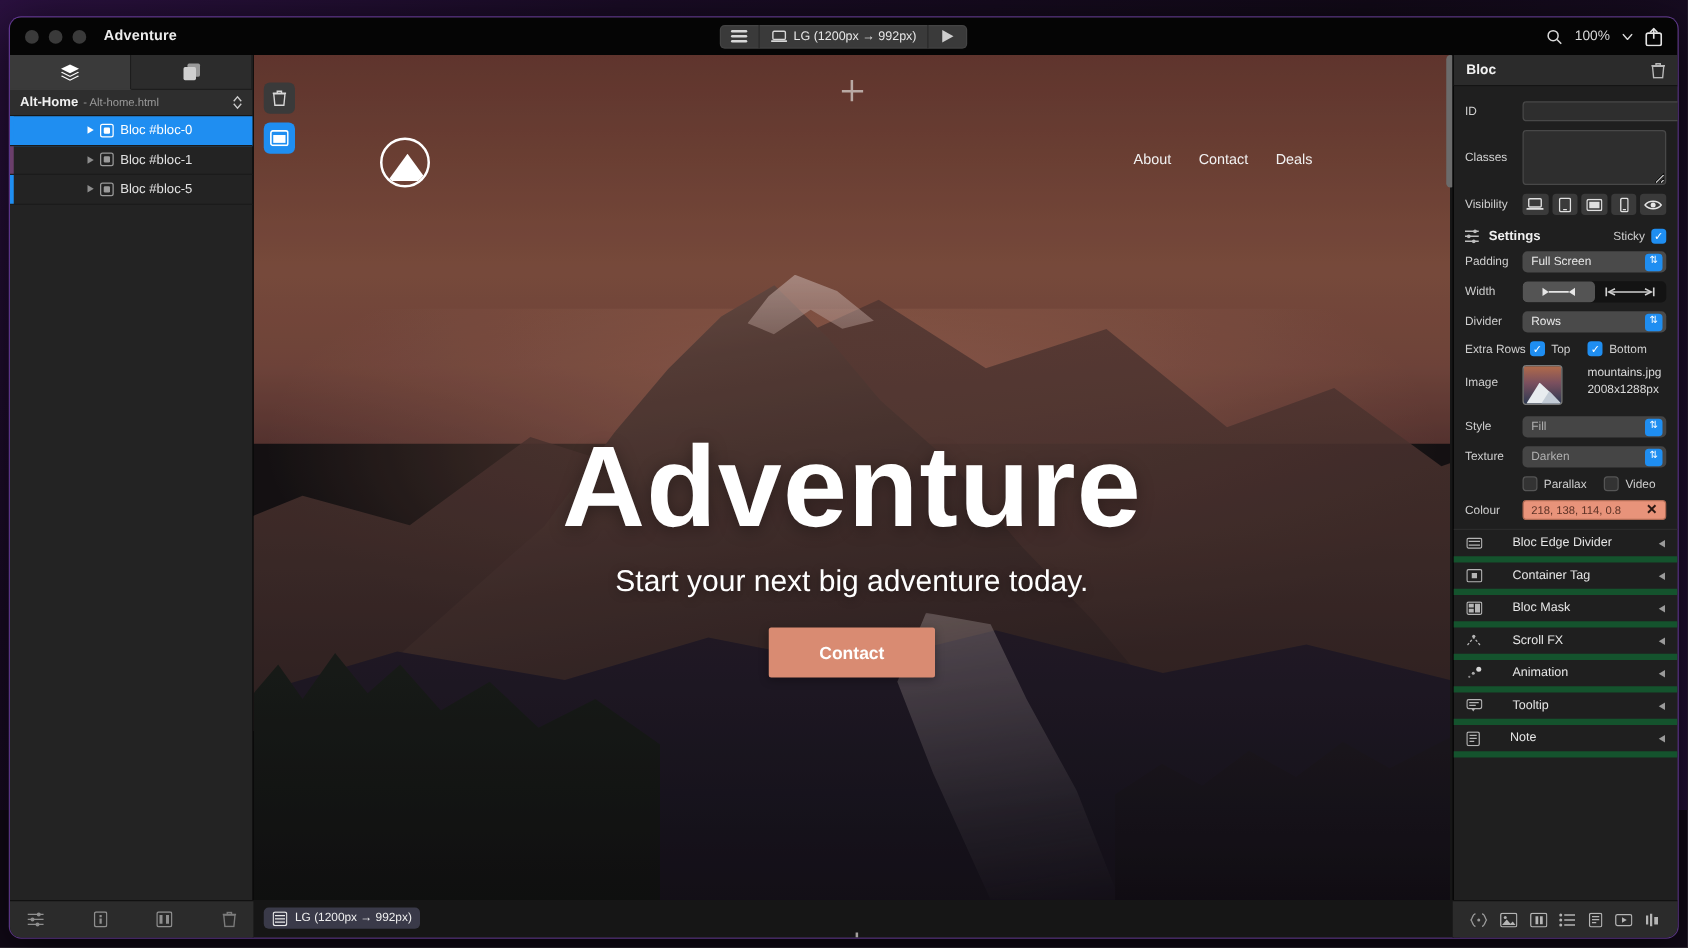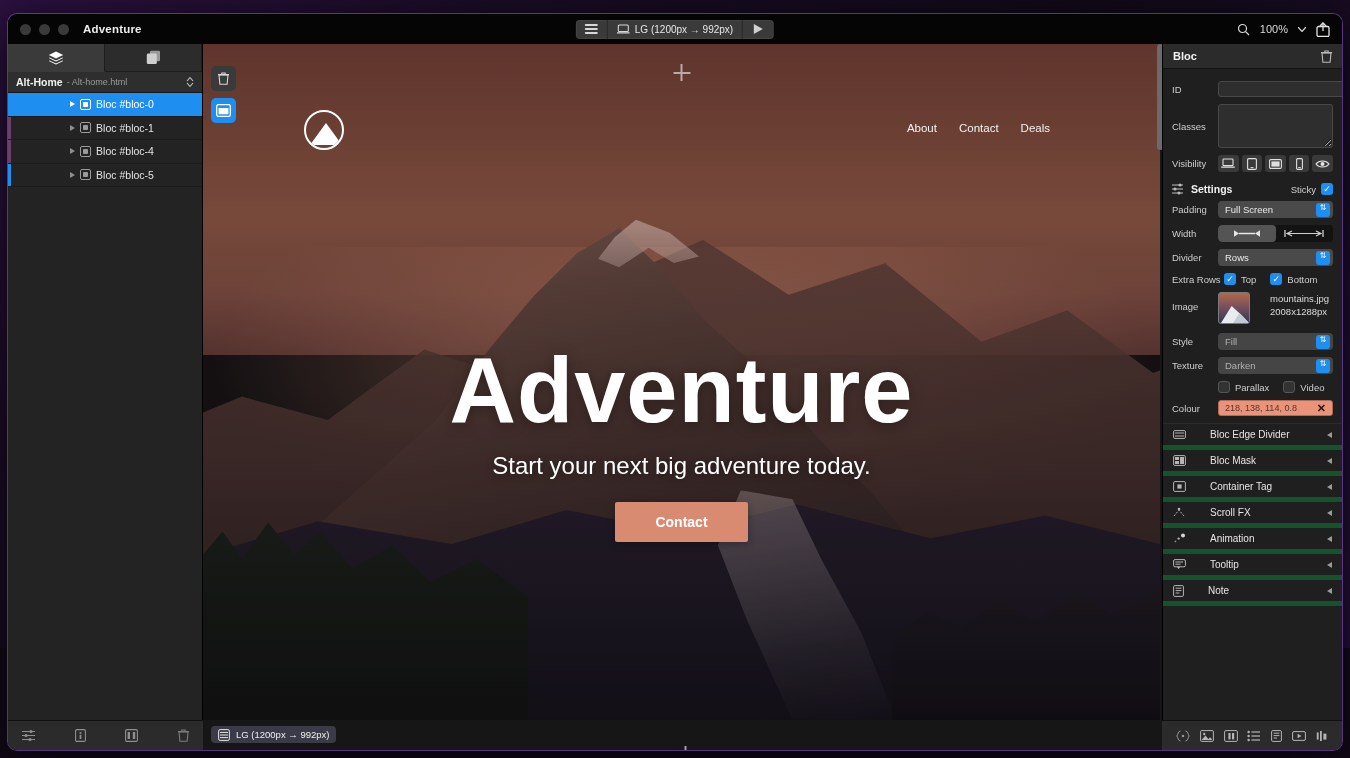--- a/index.html
+++ b/index.html
@@ -394,28 +394,20 @@
             </span>
         <span>Bloc #bloc-0</span>
       </div>
       <div class="tree-row">
         <span class="bar" style="background:#6b3f6b"></span>
         <span class="caret"></span>
         <span class="blocicon">
               <i></i>
             </span>
         <span>Bloc #bloc-1</span>
-      </div>
-      <div class="tree-row">
-        <span class="bar" style="background:#6b3f6b"></span>
-        <span class="caret"></span>
-        <span class="blocicon">
-              <i></i>
-            </span>
-        <span>Bloc #bloc-4</span>
       </div>
       <div class="tree-row">
         <span class="bar" style="background:#1f8ef1"></span>
         <span class="caret"></span>
         <span class="blocicon">
               <i></i>
             </span>
         <span>Bloc #bloc-5</span>
       </div>
     </div>
@@ -713,36 +705,36 @@
                 <line x1="2" y1="7" x2="11" y2="7" stroke="#b5b5b5" stroke-width="1"></line>
               </svg>
         </span>
         <span>Bloc Edge Divider</span>
         <span class="ac"></span>
       </div>
       <div class="acc">
         <span>
           <svg width="13" height="11" viewBox="0 0 13 11">
                 <rect x="0.6" y="0.6" width="11.8" height="9.8" rx="1.2" fill="none" stroke="#b5b5b5" stroke-width="1"></rect>
+                <rect x="4.4" y="3.4" width="4.2" height="4.2" fill="#b5b5b5"></rect>
+              </svg>
+        </span>
+        <span>Container Tag</span>
+        <span class="ac"></span>
+      </div>
+      <div class="acc">
+        <span>
+          <svg width="13" height="11" viewBox="0 0 13 11">
+                <rect x="0.6" y="0.6" width="11.8" height="9.8" rx="1.2" fill="none" stroke="#b5b5b5" stroke-width="1"></rect>
                 <rect x="2" y="2" width="4" height="3" fill="#b5b5b5"></rect>
                 <rect x="7" y="2" width="4" height="7" fill="#b5b5b5"></rect>
                 <rect x="2" y="6" width="4" height="3" fill="#b5b5b5"></rect>
               </svg>
         </span>
         <span>Bloc Mask</span>
-        <span class="ac"></span>
-      </div>
-      <div class="acc">
-        <span>
-          <svg width="13" height="11" viewBox="0 0 13 11">
-                <rect x="0.6" y="0.6" width="11.8" height="9.8" rx="1.2" fill="none" stroke="#b5b5b5" stroke-width="1"></rect>
-                <rect x="4.4" y="3.4" width="4.2" height="4.2" fill="#b5b5b5"></rect>
-              </svg>
-        </span>
-        <span>Container Tag</span>
         <span class="ac"></span>
       </div>
       <div class="acc">
         <span>
           <svg width="13" height="11" viewBox="0 0 13 11">
                 <path d="M1 9 L6 3 L11 9" fill="none" stroke="#b5b5b5" stroke-width="1" stroke-dasharray="2 1.4"></path>
                 <circle cx="6" cy="2" r="1.3" fill="#b5b5b5"></circle>
               </svg>
         </span>
         <span>Scroll FX</span>

